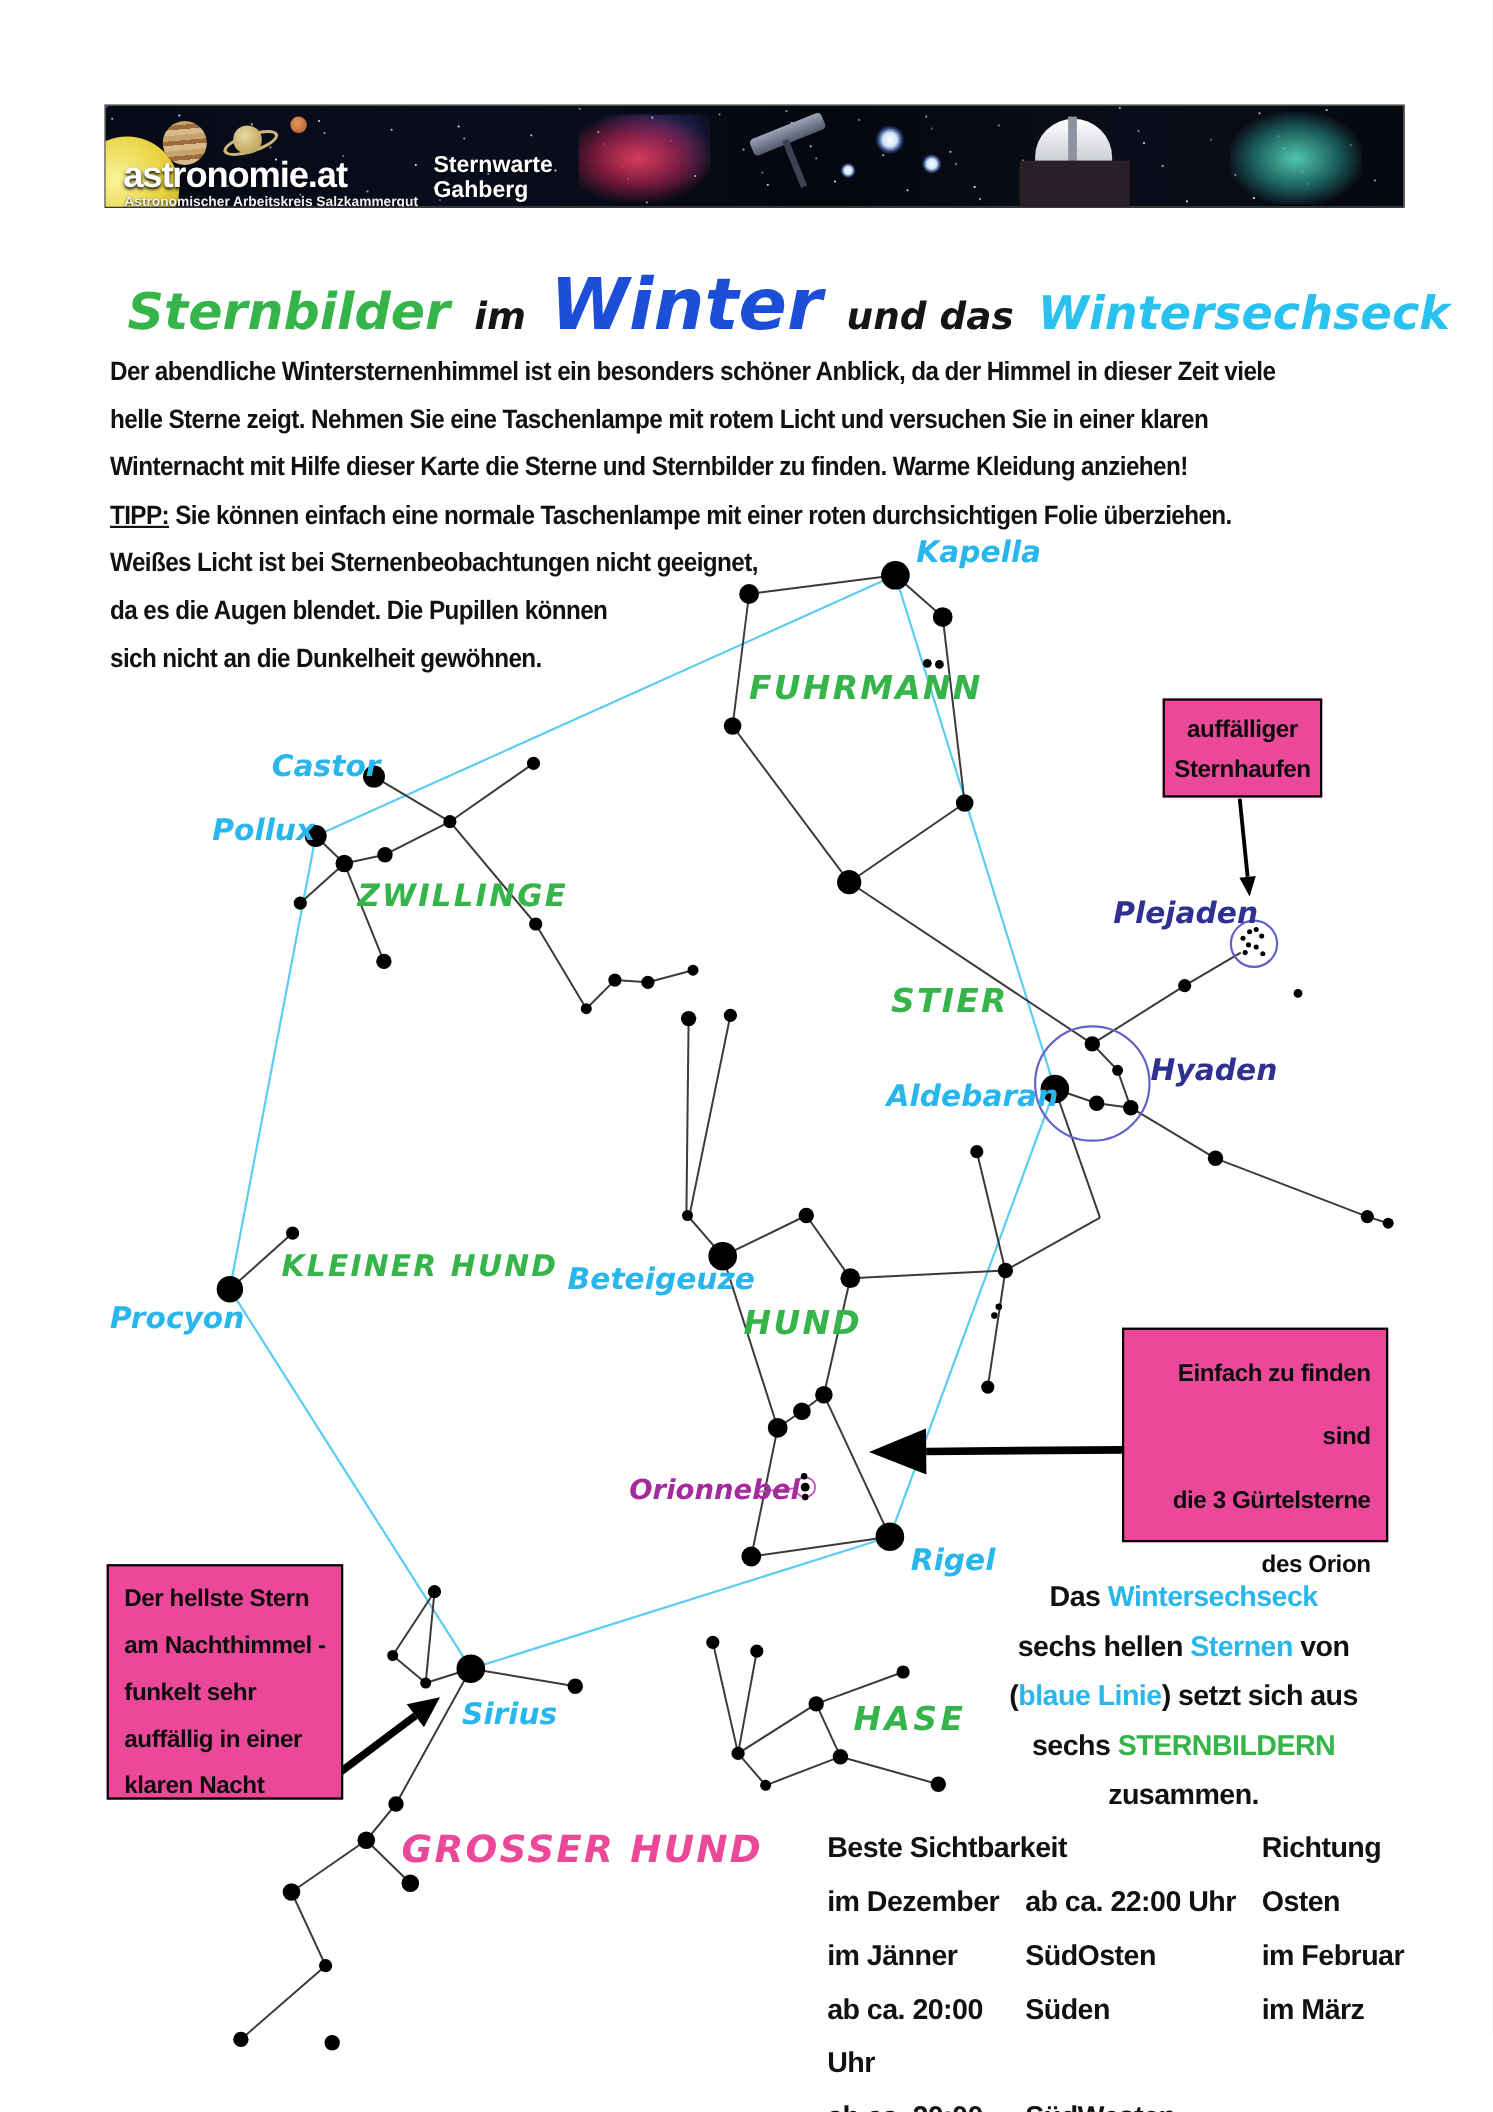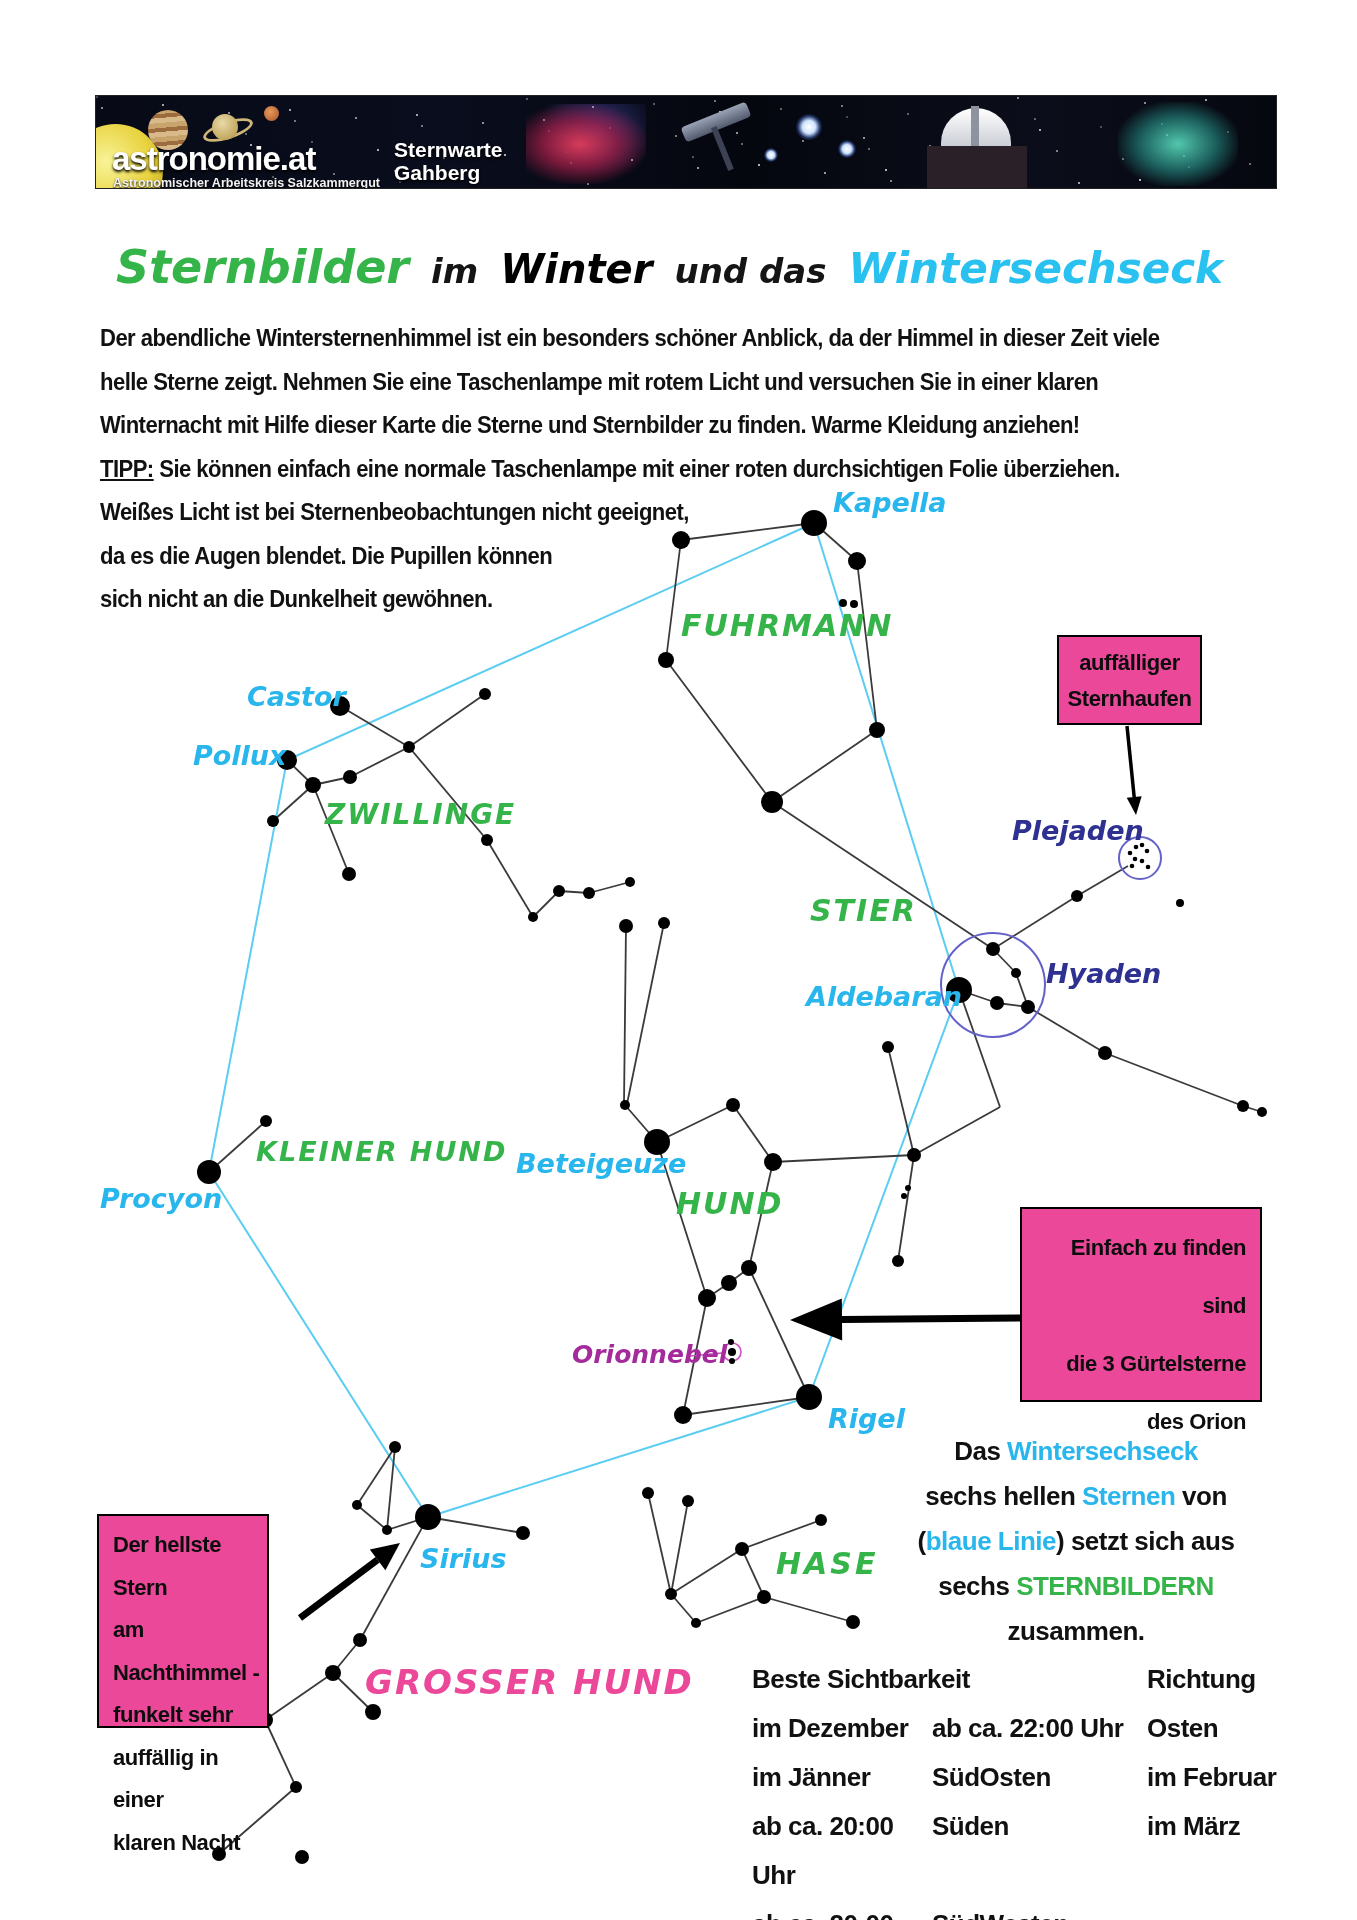--- a/index.html
+++ b/index.html
@@ -39,21 +39,21 @@
          background:linear-gradient(#ffffff,#c9ccd4);}
   .b-dome:after{content:"";position:absolute;left:-14px;top:38px;width:100px;height:42px;background:#2a2128;}
   .b-dome:before{content:"";position:absolute;left:30px;top:-2px;width:8px;height:42px;background:#8d939f;}
   .b-nebula-teal{position:absolute;left:1022px;top:6px;width:120px;height:84px;
          background:radial-gradient(ellipse at 50% 50%,rgba(90,220,190,.9) 0%,rgba(40,150,140,.6) 45%,rgba(0,40,40,0) 75%);}
   .b-speck{position:absolute;width:2px;height:2px;background:#fff;border-radius:50%;}
 
   
   .title{position:absolute;left:116px;top:240px;display:flex;align-items:baseline;gap:22px;
          font-family:"DejaVu Sans",sans-serif;font-style:italic;font-weight:bold;white-space:nowrap;}
-  .t1{font-size:46px;} .t2{font-size:34px;color:#151515;} .t3{font-size:40px;color:#000000;}
+  .t1{font-size:46px;} .t2{font-size:34px;color:#151515;} .t3{font-size:65px;color:#1d4ed8;}
   .t4{font-size:34px;color:#151515;} .t5{font-size:42px;}
 
   
   .intro{position:absolute;left:100px;top:316px;color:#111;font-weight:bold;}
   .intro-line{font-size:24px;line-height:43.5px;white-space:nowrap;transform:scaleX(.92);transform-origin:0 0;
               letter-spacing:-0.6px;}
   .tipp{text-decoration:underline;}
 
   
   #starmap-svg{position:absolute;left:0;top:0;pointer-events:none;}
@@ -61,21 +61,21 @@
   .map-label{position:absolute;font-family:"DejaVu Sans",sans-serif;font-style:italic;font-weight:bold;
              white-space:nowrap;}
 
   
   .callout{position:absolute;background:#ec4899;border:2.5px solid #000;color:#0d0d0d;font-weight:bold;
            letter-spacing:-0.4px;}
   .box-sternhaufen{left:1057px;top:635px;width:145px;height:90px;text-align:center;font-size:22px;
            line-height:36px;padding-top:8px;box-sizing:border-box;}
   .box-guertel{left:1020px;top:1207px;width:242px;height:195px;text-align:right;font-size:22px;
            line-height:58px;padding:10px 14px 0 0;box-sizing:border-box;}
-  .box-hellster{left:97px;top:1514px;width:172px;height:214px;text-align:left;font-size:22px;
+  .box-hellster{left:97px;top:1422px;width:215px;height:214px;text-align:left;font-size:22px;
            line-height:42.5px;padding:8px 0 0 14px;box-sizing:border-box;}
 
   
   .ws{position:absolute;left:900px;top:1385px;width:352px;text-align:center;font-weight:bold;
       font-size:26px;line-height:45px;color:#111;letter-spacing:-0.5px;margin-top:44px;}
 
   
   .vis{position:absolute;left:752px;top:1655px;display:grid;grid-template-columns:180px 215px 185px;
        font-weight:bold;font-size:26px;color:#111;line-height:49px;letter-spacing:-0.5px;}
   .vis .h{grid-column:1/3;}

